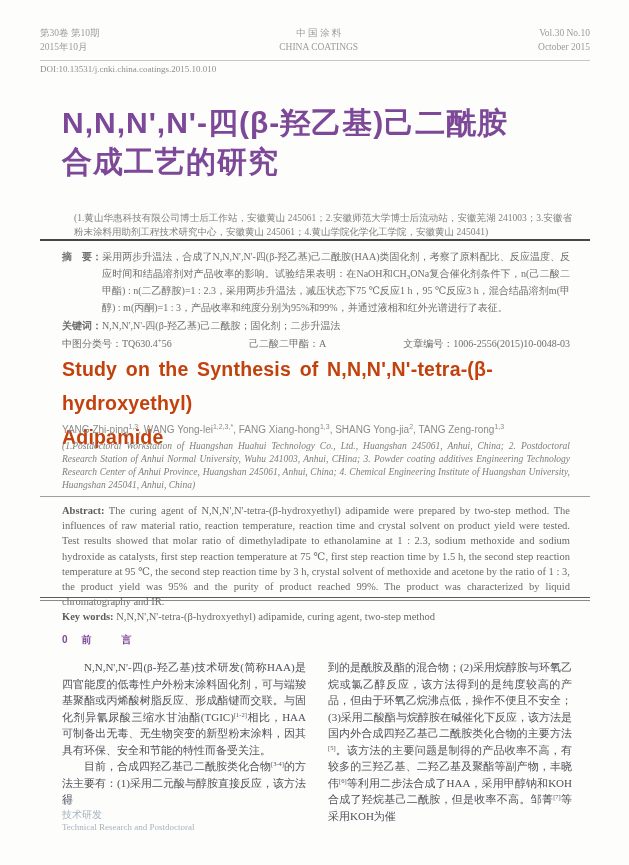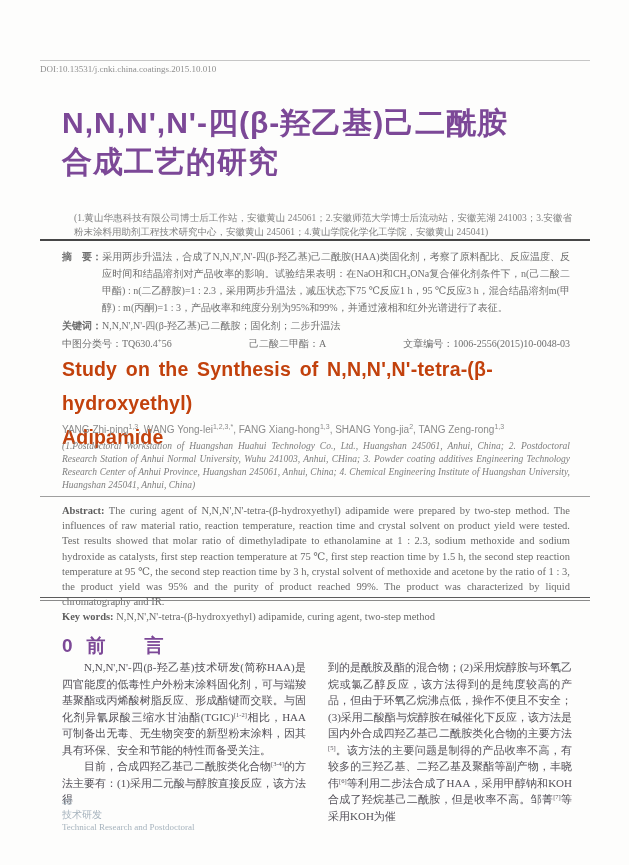--- a/index.html
+++ b/index.html
@@ -40,39 +40,53 @@
               font-family:"Liberation Sans","DejaVu Sans",sans-serif;}
   .affil-en{position:absolute;top:440px;left:62px;width:508px;font-size:9.5px;line-height:13px;
             color:#7e7e7e;font-style:italic;text-align:justify;}
   .rule-thin2{position:absolute;top:496px;left:40px;width:550px;border-top:1px solid #9f9f9f;}
   .abs-en{position:absolute;top:503px;left:62px;width:508px;font-size:10.5px;line-height:15.2px;
           color:#6a6a6a;text-align:justify;}
   .abs-en b{color:#5d5d5d;}
   .rule-double{position:absolute;top:597px;left:40px;width:550px;height:2px;
                border-top:1px solid #5c5c5c;border-bottom:1px solid #8a8a8a;}
   
-  .sec0{position:absolute;top:633px;left:62px;color:#7c4897;font-weight:bold;font-size:19px;
+  .sec0{position:absolute;top:633px;left:62px;color:#7c4897;font-weight:bold;font-size:10px;
         font-family:"Liberation Sans","DejaVu Sans",sans-serif;}
   .sec0 .num{margin-right:14px;}
   .sec0 .ttl{letter-spacing:10px;}
   
   .cols{position:absolute;top:659px;left:62px;width:510px;display:flex;gap:22px;}
   .col{width:244px;font-size:11px;line-height:16.5px;color:#524f57;text-align:justify;}
   .col p{margin:0;}
   .col p.ind{text-indent:2em;}
   .col sup{font-size:6.5px;vertical-align:4px;}
   
   .footer{position:absolute;top:795px;left:62px;color:#a6b3bd;font-size:10px;line-height:13px;}
   .footer .en{font-size:9px;}
 </style>
 </head>
 <body>
 
 <div class="page">
 
+  <div class="hdr">
+    <div class="l">
+      <div>第30卷 第10期</div>
+      <div>2015年10月</div>
+    </div>
+    <div class="c">
+      <div>中 国 涂 料</div>
+      <div>CHINA COATINGS</div>
+    </div>
+    <div class="r">
+      <div>Vol.30 No.10</div>
+      <div>October 2015</div>
+    </div>
+  </div>
   <div class="hdr-rule"></div>
   <div class="doi">DOI:10.13531/j.cnki.china.coatings.2015.10.010</div>
 
   <div class="cn-title">
     <div>N,N,N',N'-四(β-羟乙基)己二酰胺</div>
     <div>合成工艺的研究</div>
   </div>
 
 
   <div class="affil-cn">(1.黄山华惠科技有限公司博士后工作站，安徽黄山 245061；2.安徽师范大学博士后流动站，安徽芜湖 241003；3.安徽省粉末涂料用助剂工程技术研究中心，安徽黄山 245061；4.黄山学院化学化工学院，安徽黄山 245041)</div>

